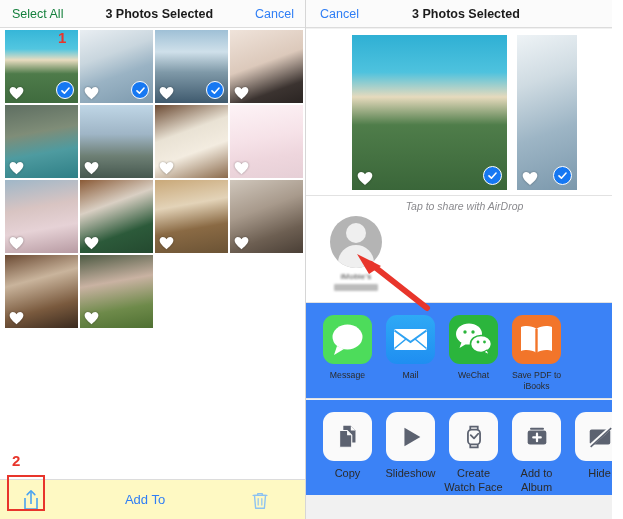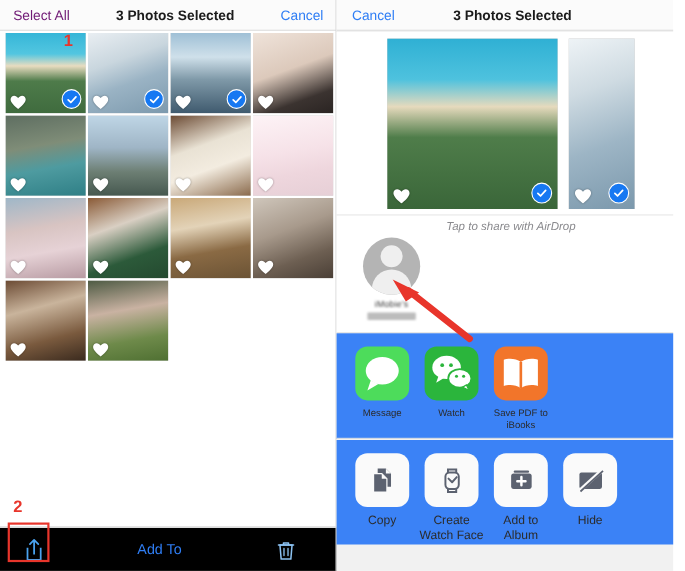--- a/index.html
+++ b/index.html
@@ -11,21 +11,21 @@
   }
   #app{position:relative;width:623px;height:519px;}
 
   
   .left-pane{position:absolute;left:0;top:0;width:306px;height:519px;background:#fff;}
   .nav-bar{
     position:absolute;left:0;top:0;width:306px;height:28px;
     background:#fbfbfb;border-bottom:1px solid #dcdcdc;
     display:flex;align-items:center;box-sizing:border-box;padding:0 12px;
   }
-  .nav-left{font-size:12.5px;color:#701a75;white-space:nowrap;}
+  .nav-left{font-size:12.5px;color:#15803d;white-space:nowrap;}
   .nav-title{flex:1;text-align:center;font-size:12.5px;font-weight:bold;color:#1b1b1b;white-space:nowrap;}
   .nav-right{font-size:12.5px;color:#2f7ef5;white-space:nowrap;}
 
   .grid{position:absolute;left:5px;top:30px;width:297px;}
   .grid-row{display:flex;gap:2px;margin-bottom:2px;}
   .cell{
     position:relative;width:73px;height:73px;overflow:hidden;
     background:#d8d8d8;flex:0 0 auto;
   }
   .cell .photo{position:absolute;inset:0;}
@@ -36,21 +36,21 @@
   .check{
     position:absolute;right:4px;bottom:4px;width:18px;height:18px;border-radius:50%;
     background:#1678f2;border:1.5px solid #fff;box-sizing:border-box;
     display:flex;align-items:center;justify-content:center;
   }
   .check svg{width:11px;height:11px;}
 
   
   .toolbar{
     position:absolute;left:0;bottom:0;width:306px;height:40px;
-    background:#000000;border-top:1px solid #dcdcdc;
+    background:#fef9c3;border-top:1px solid #dcdcdc;
     display:flex;align-items:center;box-sizing:border-box;padding:0 20px;
   }
   .share-btn{width:22px;height:24px;display:flex;align-items:center;justify-content:center;}
   .tb-mid{flex:1;text-align:center;font-size:13px;color:#2f7ef5;}
   .trash-btn{width:24px;height:24px;display:flex;align-items:center;justify-content:center;margin-right:14px;}
 
   .hl-box{
     position:absolute;left:7px;bottom:8px;width:38px;height:36px;
     border:2px solid #e8352b;box-sizing:border-box;pointer-events:none;
   }
@@ -334,33 +334,41 @@
       </div>
     </div>
 
     <div class="app-row" id="app-row">
         <div class="app-item">
           <div class="app-ic ic-message"><svg viewBox="0 0 49 49" width="49" height="49">
               <ellipse cx="24.5" cy="22" rx="15" ry="12.5" fill="#fff"></ellipse>
               <path d="M14 31 L11 40 L21 34 Z" fill="#fff"></path>
             </svg></div>
           <div class="app-lbl">Message</div>
+        </div>
+        <div class="app-item">
+          <div class="app-ic ic-mail"><svg viewBox="0 0 49 49" width="49" height="49">
+              <rect x="8" y="14" width="33" height="21" rx="2" fill="#fff"></rect>
+              <path d="M8.5 15.5 L24.5 27 L40.5 15.5" fill="none" stroke="#2ea2f2" stroke-width="2"></path>
+              <path d="M8.5 33.5 L20 24 M40.5 33.5 L29 24" fill="none" stroke="#2ea2f2" stroke-width="1.6"></path>
+            </svg></div>
+          <div class="app-lbl">Mail</div>
         </div>
         <div class="app-item">
           <div class="app-ic ic-wechat"><svg viewBox="0 0 49 49" width="49" height="49">
               <ellipse cx="20" cy="19" rx="13" ry="10.5" fill="#fff"></ellipse>
               <path d="M13 26 L10.5 33 L18 28.5 Z" fill="#fff"></path>
               <ellipse cx="32" cy="29" rx="10.5" ry="8.5" fill="#fff" stroke="#2bb53c" stroke-width="1.6"></ellipse>
               <path d="M38 35 L40.5 40 L34.5 37 Z" fill="#fff" stroke="#2bb53c" stroke-width="1.2"></path>
               <circle cx="16" cy="17" r="1.7" fill="#2bb53c"></circle>
               <circle cx="24" cy="17" r="1.7" fill="#2bb53c"></circle>
               <circle cx="29" cy="27" r="1.4" fill="#2bb53c"></circle>
               <circle cx="35.5" cy="27" r="1.4" fill="#2bb53c"></circle>
             </svg></div>
-          <div class="app-lbl">Watch</div>
+          <div class="app-lbl">WeChat</div>
         </div>
         <div class="app-item">
           <div class="app-ic ic-ibooks"><svg viewBox="0 0 49 49" width="49" height="49">
               <path d="M24.5 14 C20 10.5 13 10.5 9 12 V36 C13 34.5 20 34.5 24.5 38 Z" fill="#fff"></path>
               <path d="M24.5 14 C29 10.5 36 10.5 40 12 V36 C36 34.5 29 34.5 24.5 38 Z" fill="#fff"></path>
               <path d="M24.5 14 V38" stroke="#f2752a" stroke-width="2.4"></path>
             </svg></div>
           <div class="app-lbl">Save PDF to iBooks</div>
         </div>
       </div>
@@ -372,20 +380,28 @@
               <path d="M18 3 v5 h5" fill="#fafafa"></path>
               <path d="M6 8 h8 l5 5 v13 h-13 Z" fill="#5c6270" stroke="#fafafa" stroke-width="1.2"></path>
               <path d="M14 8 v5 h5" fill="#fafafa"></path>
             </svg>
           </div>
           <div class="act-lbl">Copy</div>
         </div>
         <div class="act-item">
           <div class="act-ic">
             <svg viewBox="0 0 30 30" width="28" height="28">
+              <path d="M8 5 L25 15 L8 25 Z" fill="#5c6270"></path>
+            </svg>
+          </div>
+          <div class="act-lbl">Slideshow</div>
+        </div>
+        <div class="act-item">
+          <div class="act-ic">
+            <svg viewBox="0 0 30 30" width="28" height="28">
               <rect x="8.5" y="7" width="13" height="16" rx="4" fill="none" stroke="#5c6270" stroke-width="1.9"></rect>
               <path d="M11 7 V4 h8 v3 M11 23 v3 h8 v-3" fill="none" stroke="#5c6270" stroke-width="1.9"></path>
               <path d="M11.5 13 L15 16.5 L19.5 11.5" fill="none" stroke="#5c6270" stroke-width="1.9" stroke-linecap="round" stroke-linejoin="round"></path>
             </svg>
           </div>
           <div class="act-lbl">Create Watch Face</div>
         </div>
         <div class="act-item">
           <div class="act-ic">
             <svg viewBox="0 0 30 30" width="28" height="28">

